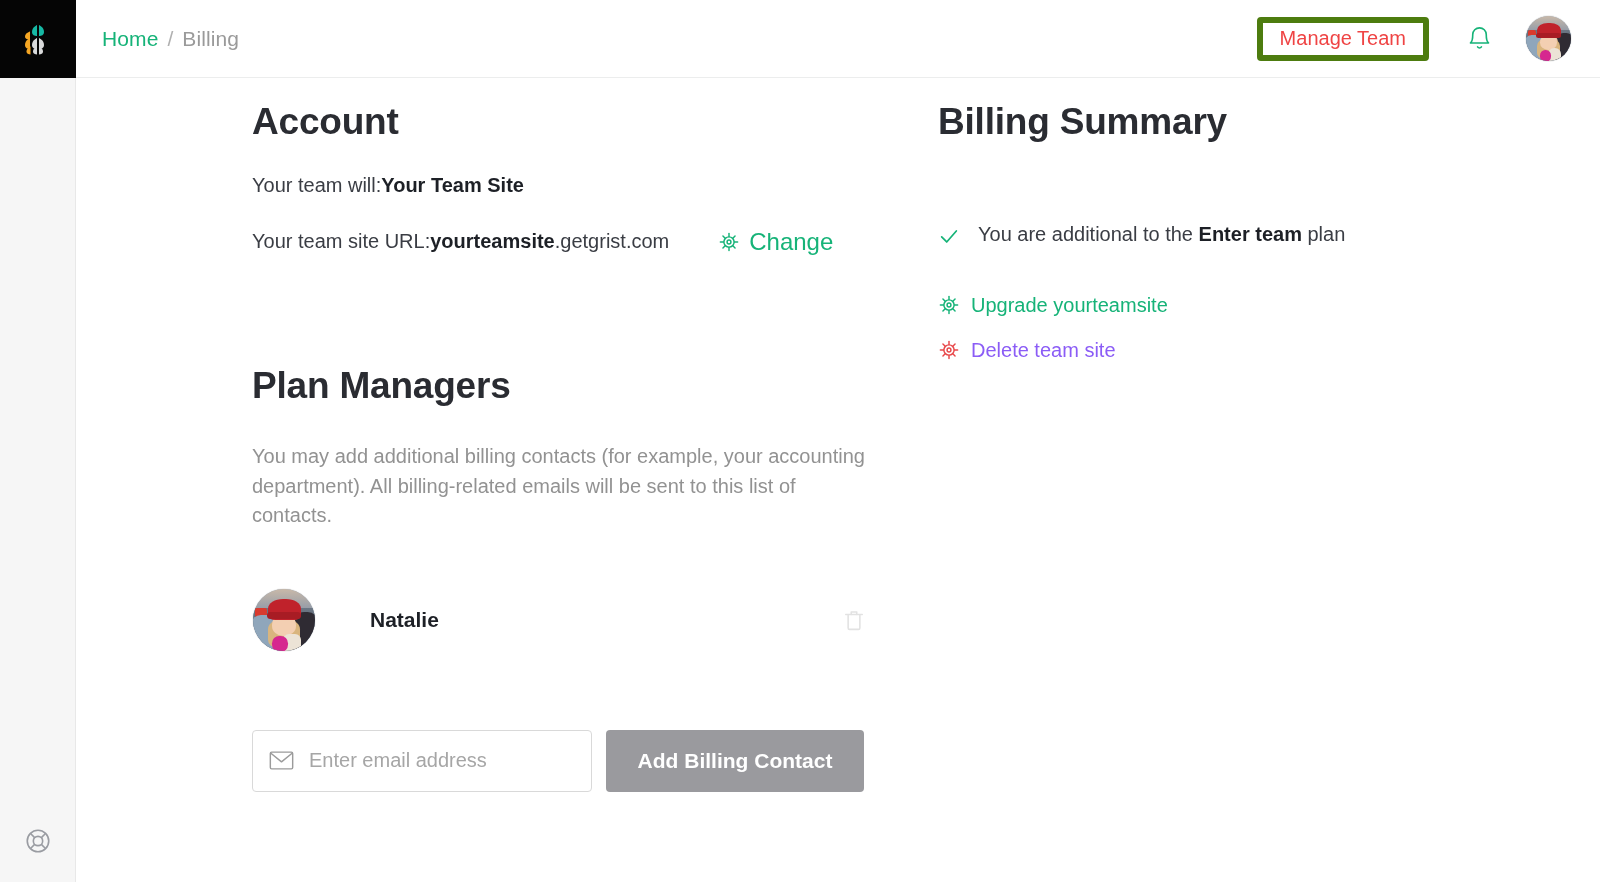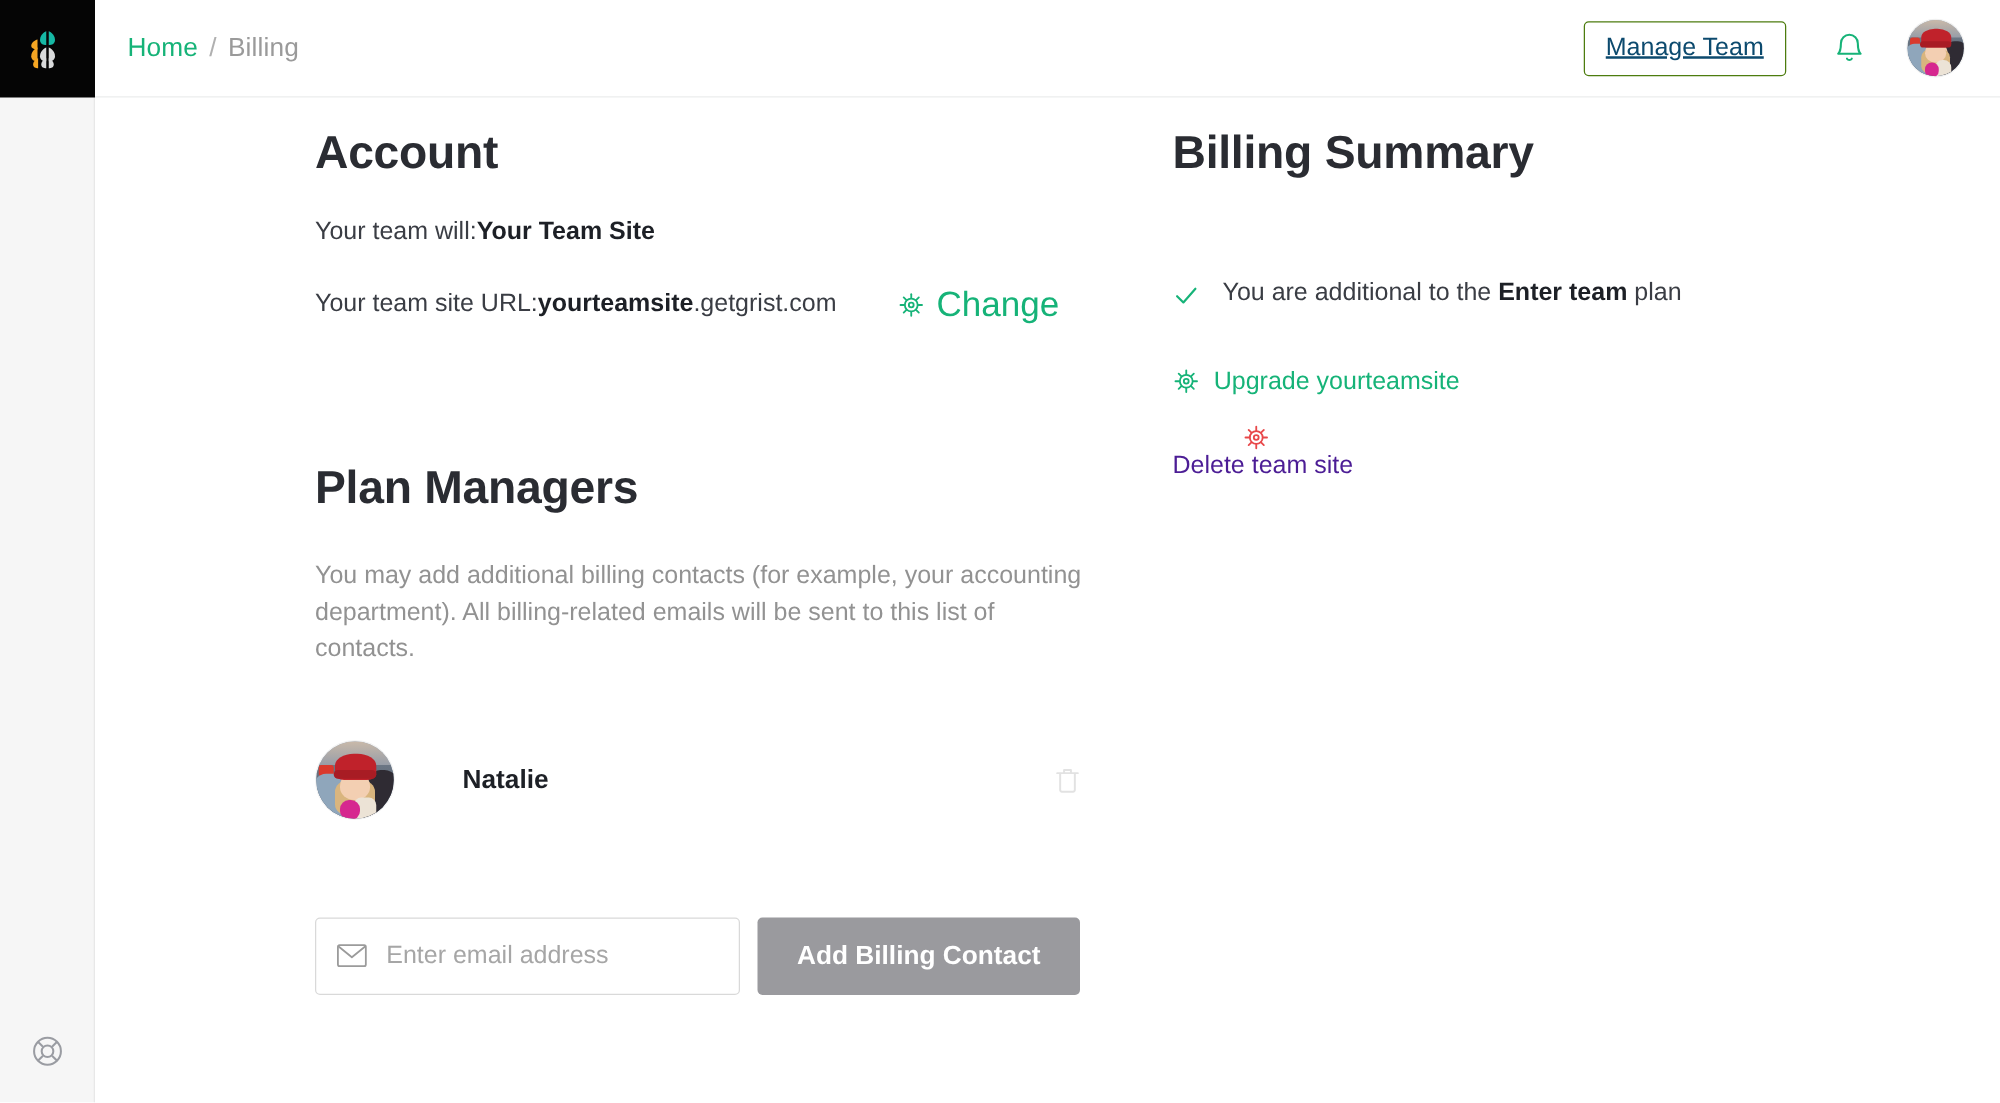--- a/index.html
+++ b/index.html
@@ -39,24 +39,24 @@
     padding:0 28px 0 26px;
     background:#fff;
   }
   .breadcrumb { display:flex; align-items:center; font-size:21px; letter-spacing:.1px; }
   .crumb-home { color:#16b378; cursor:pointer; }
   .crumb-sep { color:#b0b0b0; margin:0 9px; }
   .crumb-current { color:#9a9a9a; }
   .topbar-spacer { flex:1 1 auto; }
   .manage-team-btn {
     height:44px; padding:0 17px;
-    border:1px solid #4d7c0f; border-radius:4px;
-    background:#fff; color:#0c4a6e;
+    border:6px solid #4d7c0f; border-radius:4px;
+    background:#fff; color:#ef4444;
     font-size:20px; font-family:"Liberation Sans", sans-serif;
-    cursor:pointer; display:flex; align-items:center;text-decoration:underline;
+    cursor:pointer; display:flex; align-items:center;
   }
   .bell-btn {
     width:48px; height:48px; margin-left:26px;
     display:flex; align-items:center; justify-content:center;
     cursor:pointer; background:none; border:none;
   }
   .avatar {
     width:47px; height:47px; border-radius:50%;
     margin-left:22px; cursor:pointer;
     overflow:hidden; position:relative;
@@ -79,21 +79,21 @@
   }
   h2.sub-head {
     font-size:19px; font-weight:700; color:#262b34;
     margin-top:66px;
   }
   .kv { font-size:20px; color:#3a3d44; margin-top:31px; display:flex; align-items:center; }
   .kv b { font-weight:700; color:#1d2026; }
   .kv .plain { font-weight:400; }
   .change-link {
     margin-left:49px; display:inline-flex; align-items:center;
-    color:#16b378; font-size:28px; cursor:pointer; white-space:nowrap;
+    color:#16b378; font-size:24px; cursor:pointer; white-space:nowrap;
   }
   .change-link .gear { margin-right:9px; flex:0 0 auto; }
 
   .plan-managers-title { margin-top:110px; }
   .pm-desc {
     margin-top:36px; font-size:20px; line-height:1.46;
     color:#929292; max-width:622px;
   }
 
   .contact-row {
@@ -144,21 +144,21 @@
   .summary-line .check { margin-right:18px; flex:0 0 auto; margin-top:2px; }
   .summary-line b { font-weight:700; color:#1d2026; }
 
   .action-link {
     margin-top:47px; display:flex; align-items:center;
     font-size:20px; cursor:pointer; width:max-content;
   }
   .action-link + .action-link { margin-top:22px; }
   .action-link .gear { margin-right:11px; flex:0 0 auto; }
   .action-upgrade { color:#16b378; }
-  .action-delete { color:#4c1d95;flex-direction:column; }
+  .action-delete { color:#8b5cf6; }
 
   
   .photo { position:absolute; inset:0; background:#8fa3b8; }
   .photo .sky { position:absolute; left:0; top:0; width:100%; height:48%;
     background:linear-gradient(180deg,#c9b9a9 0%, #9a9fa8 60%, #7d8793 100%); }
   .photo .crowd { position:absolute; left:0; top:30%; width:100%; height:70%;
     background:linear-gradient(180deg,#6b7684 0%, #4f5a68 100%); }
   .photo .coat-l { position:absolute; left:-6%; top:42%; width:48%; height:62%;
     background:#8fa6bb; border-radius:40% 40% 0 0; }
   .photo .coat-r { position:absolute; right:-10%; top:38%; width:48%; height:66%;

